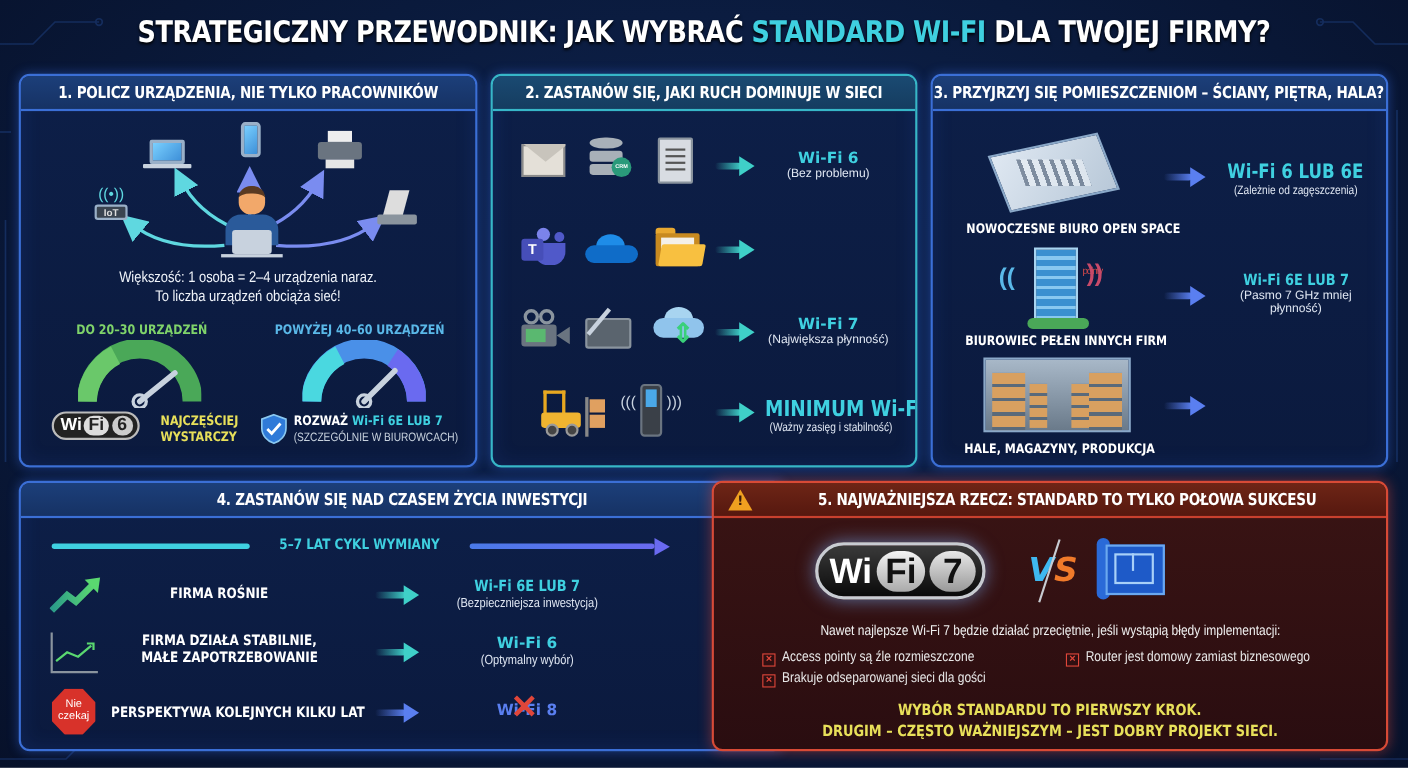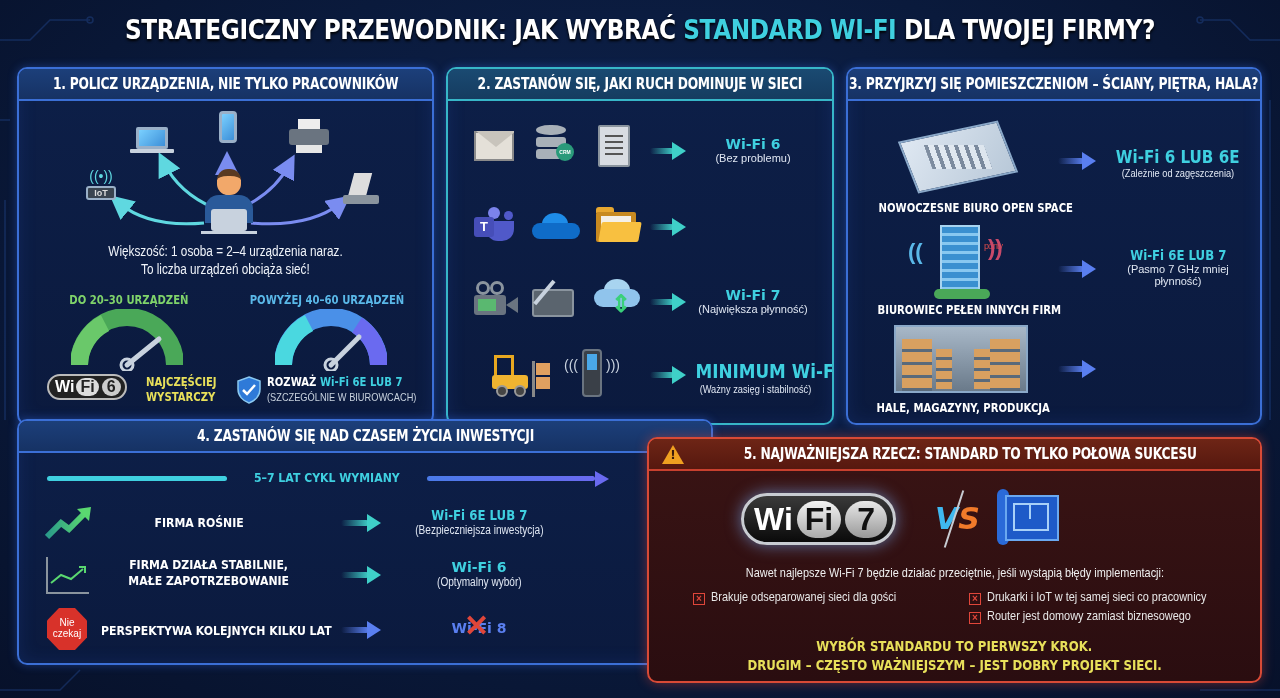--- a/index.html
+++ b/index.html
@@ -271,21 +271,21 @@
   <div class="abs" style="left:46px;top:256px;width:134px;height:68px;background:linear-gradient(180deg,#a8b8c8,#6a7a8a);border:2px solid #8aa8c8">
     <div style="position:absolute;left:6px;top:12px;width:30px;height:52px;background:repeating-linear-gradient(180deg,#d8a060 0 10px,#5a6a7a 10px 13px)"></div>
     <div style="position:absolute;left:40px;top:22px;width:16px;height:40px;background:repeating-linear-gradient(180deg,#d8a060 0 8px,#5a6a7a 8px 11px)"></div>
     <div style="position:absolute;left:78px;top:22px;width:16px;height:40px;background:repeating-linear-gradient(180deg,#d8a060 0 8px,#5a6a7a 8px 11px)"></div>
     <div style="position:absolute;right:6px;top:12px;width:30px;height:52px;background:repeating-linear-gradient(180deg,#d8a060 0 10px,#5a6a7a 10px 13px)"></div>
   </div>
   <div class="abs b" style="left:12px;top:332px;width:200px;font-size:12px;text-align:center"><span class="condc">HALE, MAGAZYNY, PRODUKCJA</span></div>
   <div class="arrow a-blue" style="left:210px;top:294px;width:38px"></div>
 </div>
 
-<div class="panel" style="left:17px;top:419px;width:696px;height:246px">
+<div class="panel" style="left:17px;top:437px;width:696px;height:246px">
   <div class="hdr">
       <span>4. ZASTANÓW SIĘ NAD CZASEM ŻYCIA INWESTYCJI</span>
     </div>
 
   <div class="abs" style="left:28px;top:50px;width:562px;height:16px">
     <div style="position:absolute;left:0;top:5px;width:180px;height:5px;background:#3fd0e0;border-radius:3px"></div>
     <div style="position:absolute;left:380px;top:5px;width:168px;height:5px;background:linear-gradient(90deg,#4a7ae8,#6a6af0);border-radius:3px"></div>
     <div style="position:absolute;right:0;top:0;width:0;height:0;border-left:14px solid #6a6af0;border-top:8px solid transparent;border-bottom:8px solid transparent"></div>
     <div class="b center" style="position:absolute;left:180px;top:-1px;width:200px;font-size:13px;color:#3fd0e0"><span class="condc">5–7 LAT CYKL WYMIANY</span></div>
   </div>
@@ -355,24 +355,24 @@
   <div class="abs" style="left:348px;top:50px;width:62px;height:56px">
     <div style="position:absolute;left:0;top:0;width:12px;height:56px;background:#2a6ad8;border-radius:6px"></div>
     <div style="position:absolute;left:8px;top:6px;width:54px;height:46px;background:#1e5ac8;border:2px solid #6aa8f0"></div>
     <div style="position:absolute;left:16px;top:14px;width:36px;height:28px;border:2px solid #a8d0f8"></div>
     <div style="position:absolute;left:32px;top:14px;width:2px;height:16px;background:#a8d0f8"></div>
   </div>
 
   <div class="abs center" style="left:0;top:126px;width:611px;font-size:13px;color:#f0f0f0"><span class="condc">Nawet najlepsze Wi-Fi 7 będzie działać przeciętnie, jeśli wystąpią błędy implementacji:</span></div>
 
   <div class="abs" style="left:44px;top:148px;font-size:13px;line-height:19px;color:#e8e8e8">
+    <div><span class="xbox">×</span><span class="cond">Access pointy są źle rozmieszczone</span></div>
     <div><span class="xbox">×</span><span class="cond">Brakuje odseparowanej sieci dla gości</span></div>
   </div>
   <div class="abs" style="left:320px;top:148px;font-size:13px;line-height:19px;color:#e8e8e8">
-    <div><span class="xbox">×</span><span class="cond">Drukarki i IoT w tej samej sieci co pracownicy</span></div>
     <div><span class="xbox">×</span><span class="cond">Router jest domowy zamiast biznesowego</span></div>
   </div>
 
   <div class="abs center b" style="left:0;top:198px;width:611px;font-size:14px;line-height:19px;color:#e8e05a">
     <div><span class="condc">WYBÓR STANDARDU TO PIERWSZY KROK.</span></div>
     <div><span class="condc">DRUGIM – CZĘSTO WAŻNIEJSZYM – JEST DOBRY PROJEKT SIECI.</span></div>
   </div>
 </div>
 
 </body></html>

